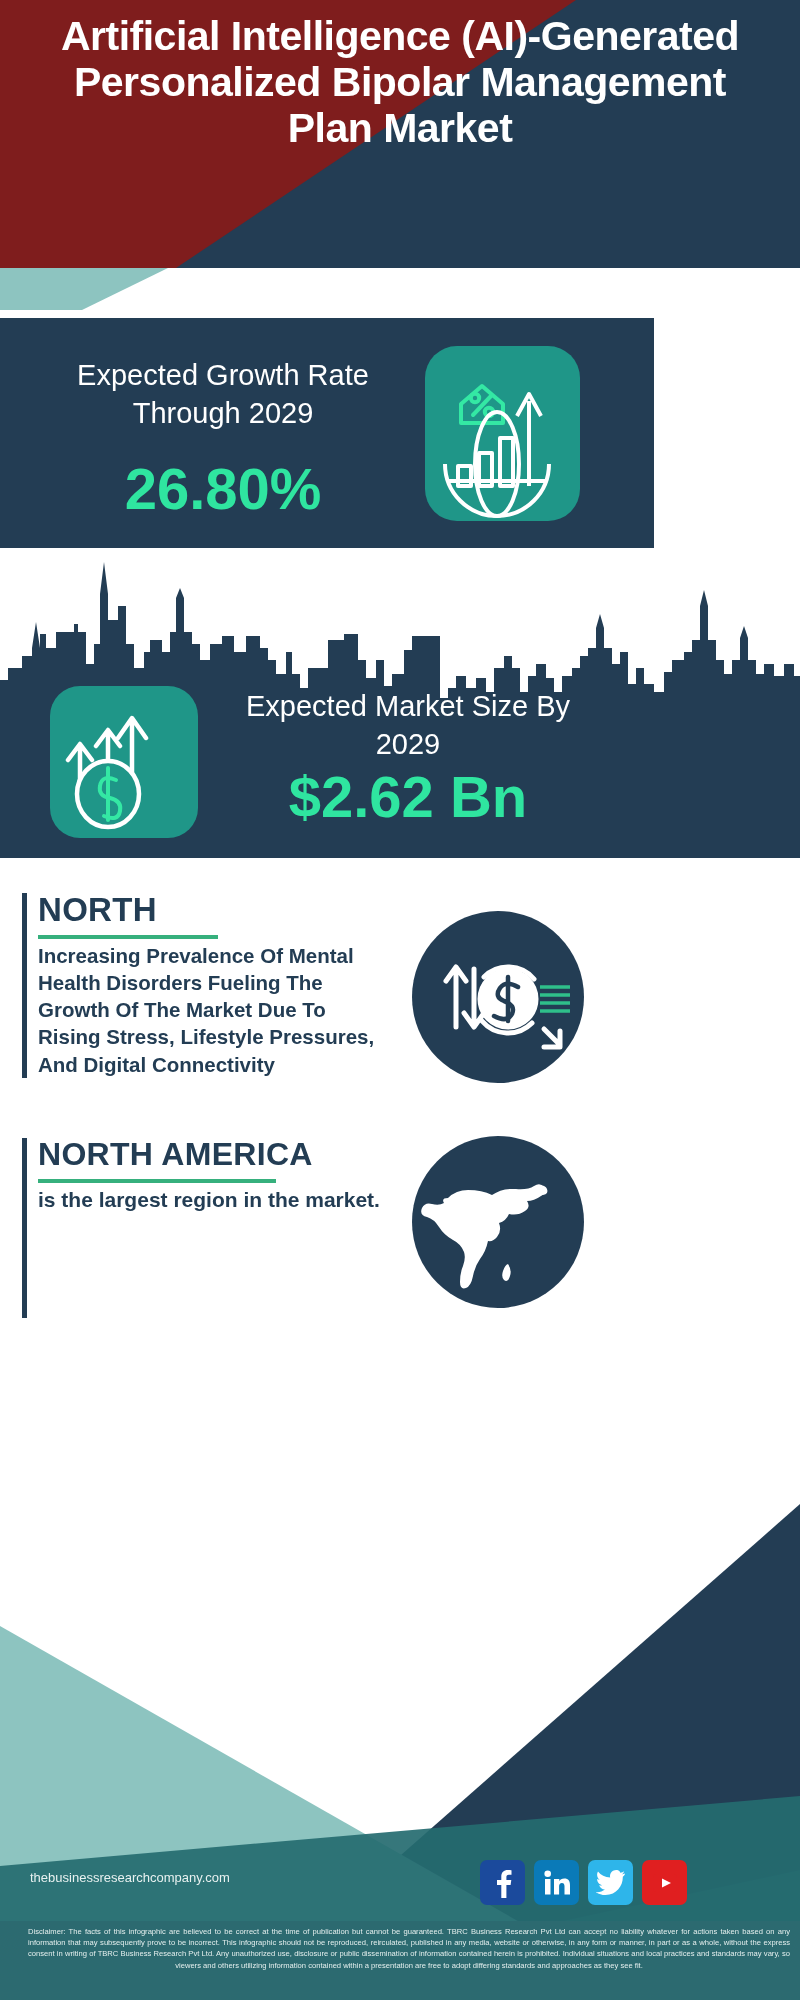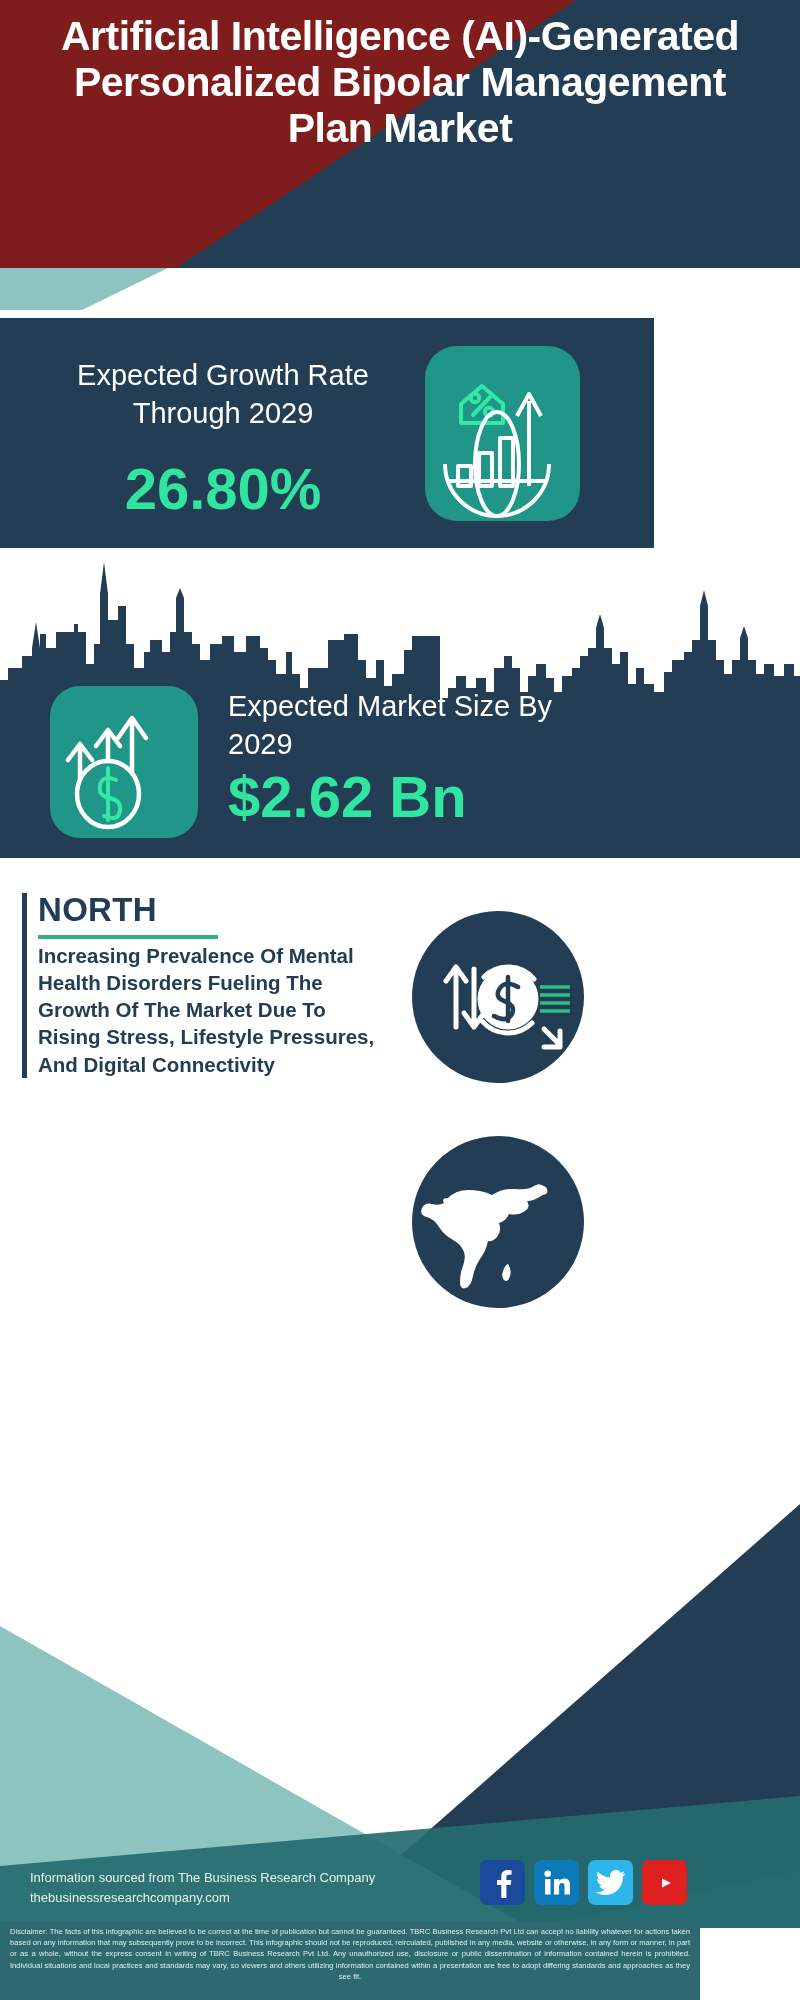--- a/index.html
+++ b/index.html
@@ -77,21 +77,21 @@
   .skyline-sec .city {
     position:absolute; left:0; top:0; width:800px; height:310px;
   }
   .market-iconbox {
     position:absolute; left:50px; top:138px;
     width:148px; height:152px;
     background:#1f9688; border-radius:30px; z-index:4;
   }
   .market-text {
     position:absolute; left:228px; top:140px; width:360px;
-    z-index:4;
+    text-align:center; z-index:4;
   }
   .market-label { color:#ffffff; font-size:29px; line-height:1.3; }
   .market-value { color:#2fe5a0; font-size:58px; font-weight:bold; line-height:1.12; margin-top:2px;}
 
   
   .content {
     position:absolute; left:0; top:858px; width:800px; height:620px;
     background:#ffffff;
   }
   .bar-block { position:absolute; }
@@ -154,24 +154,24 @@
     width:45px; height:45px; border-radius:7px;
     display:flex; align-items:center; justify-content:center;
   }
   .s-fb { background:#1b4a9c; }
   .s-li { background:#0a7ab8; }
   .s-tw { background:#2eb5ea; }
   .s-yt { background:#e01f20; }
   .social-btn svg { display:block; }
 
   .disclaimer {
-    position:absolute; left:0; top:443px; width:700px; height:79px;
+    position:absolute; left:0; top:443px; width:800px; height:79px;
     background:#2c6a70;
     color:#e4efee; font-size:7.6px; line-height:1.48;
-    padding:5px 10px 0 10px; text-align:justify; z-index:7;
+    padding:5px 10px 0 28px; text-align:justify; z-index:7;
   }
   .disclaimer p { text-align:center; }
   .disclaimer .just { text-align:justify; text-align-last:center; }
 </style>
 </head>
 <body>
 
 <div class="page">
 
   <div class="header">
@@ -265,41 +265,46 @@
           <line x1="128" y1="84" x2="158" y2="84"></line>
           <line x1="128" y1="92" x2="158" y2="92"></line>
           <line x1="128" y1="100" x2="158" y2="100"></line>
         </g>
         <g fill="none" stroke="#ffffff" stroke-width="5" stroke-linecap="round" stroke-linejoin="round">
           <path d="M132 118 L148 134 M148 120 L148 136 L132 136"></path>
         </g>
       </svg>
     </div>
 
+    <div class="bar-block" id="region-block">
+      <div class="vbar"></div>
+      <div class="blk-title">NORTH AMERICA</div>
+      <div class="underline"></div>
+      <div class="blk-body">is the largest region in the market.</div>
+    </div>
 
     <div class="circle-icon" id="region-circle">
       <svg width="172" height="172" viewBox="0 0 172 172">
         <path fill="#ffffff" d="M36 62 q8 -8 20 -8 q14 0 24 5 q10 -7 24 -6 q12 1 18 -3 q6 -4 10 1 q3 5 -3 9 q-7 5 -14 5 q4 6 -2 10 q-7 5 -16 3 q-3 7 -10 9 q3 8 -2 14 q-4 5 -9 4 q-2 10 -8 18 q-5 7 -7 17 q-2 10 -7 12 q-6 2 -6 -6 q0 -9 3 -16 q3 -8 1 -14 q-3 -8 -11 -12 q-9 -5 -14 -13 q-5 -8 -12 -10 q-8 -2 -5 -9 q3 -6 10 -4 q7 2 12 -1 q-3 -5 4 -5 Z"></path>
         <path fill="#ffffff" d="M96 128 q4 6 2 12 q-2 7 -6 4 q-3 -3 -1 -9 q2 -6 5 -7 Z"></path>
         <path fill="#ffffff" d="M126 50 q7 -2 9 3 q2 5 -4 6 q-7 1 -8 -4 q-1 -4 3 -5 Z"></path>
       </svg>
     </div>
   </div>
 
   <div class="footer">
     <div class="navy-tri"></div>
     <div class="teal-tri"></div>
     <div class="dkteal-tri"></div>
 
     <svg width="800" height="450" style="position:absolute;left:0;top:0">
       <polygon points="0,450 0,388 800,318 800,450" fill="#256b70" opacity="0.92"></polygon>
     </svg>
 
     <div class="footer-src">
-      <div>Information sourced from The Business Research Company</div>
       <div>thebusinessresearchcompany.com</div>
     </div>
 
     <div class="social">
       <div class="social-btn s-fb">
         <svg width="26" height="30" viewBox="0 0 26 30">
             <path fill="#fff" d="M16.4 30V17h4.2l.7-5h-4.9V9.1c0-1.4.4-2.4 2.5-2.4h2.6V2.2C21 2.1 19.5 2 17.7 2c-3.8 0-6.4 2.3-6.4 6.6V12H7v5h4.3v13z"></path>
           </svg>
       </div>
       <div class="social-btn s-li">

